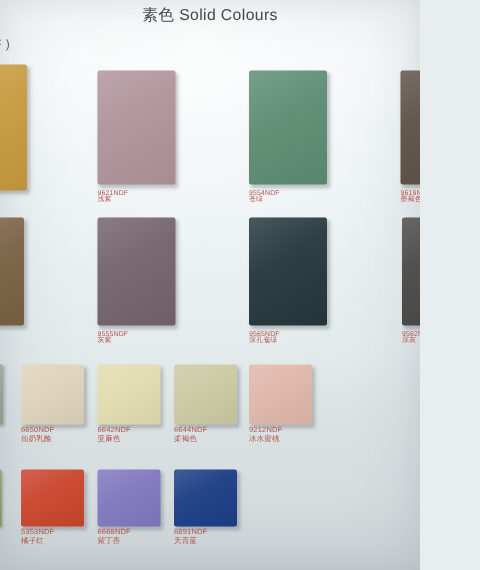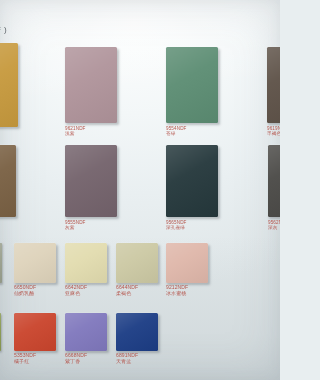--- a/index.html
+++ b/index.html
@@ -81,20 +81,21 @@
   .edge-strip{
     position:absolute;border-radius:1px;
     box-shadow:1px 1.5px 2px rgba(60,70,76,.28);
   }
 </style>
 </head>
 <body>
 
 <div id="board">
 
+  <div class="title">素色 Solid Colours</div>
   <div class="corner-note">F )</div>
 
   <div class="row r1">
     <div class="swatch-cell" style="left:-22px;top:43px;">
       <div class="chip" style="width:40px;height:84px;background:#c79a3e;">
           <span class="sheen"></span>
         </div>
     </div>
 
     <div class="swatch-cell" style="left:65px;top:47px;">

